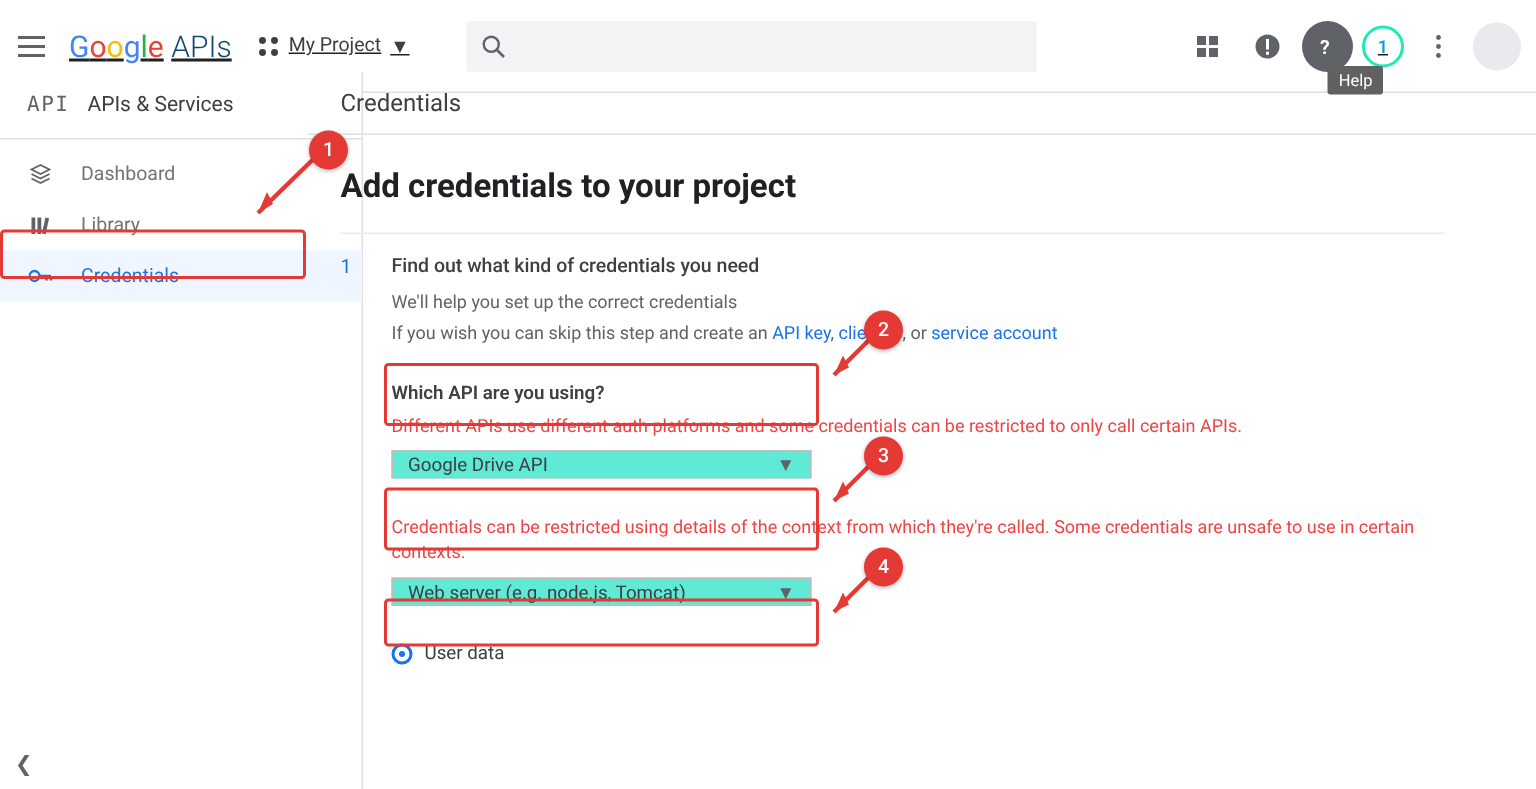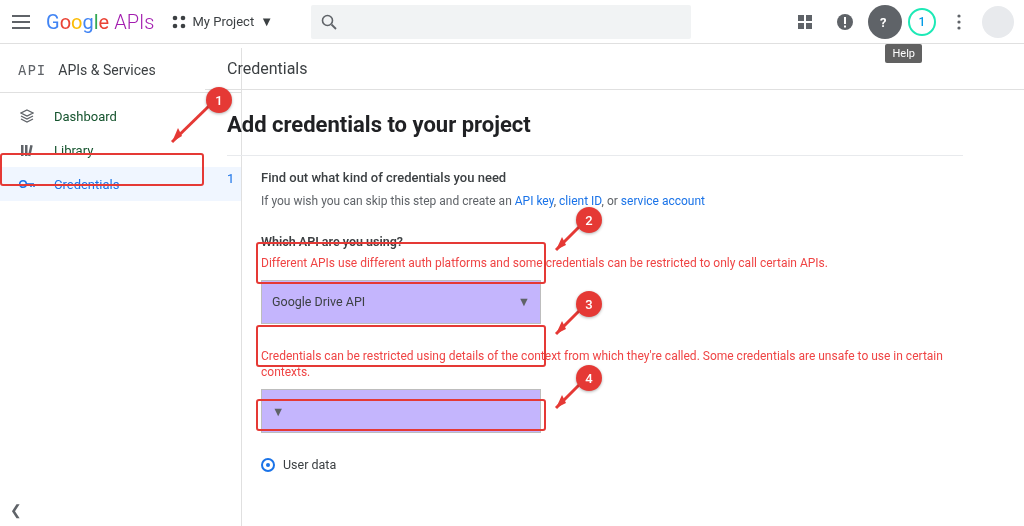--- a/index.html
+++ b/index.html
@@ -1,42 +1,42 @@
 <!DOCTYPE html>
 <html><head>
 <meta charset="utf-8">
 <style>
   * { box-sizing: border-box; margin: 0; padding: 0; font-family: Roboto, Arial, sans-serif; }
   body { width: 1024px; height: 526px; overflow: hidden; background: #fff; color: #212121; font-size: 13px; position: relative; }
 
   
-  .topbar { height: 44px; border-bottom: 1px solid #e0e0e0; display: flex; align-items: center; padding: 0 10px 0 4px; gap: 8px; }
+  .topbar { height: 62px; border-bottom: 1px solid #e0e0e0; display: flex; align-items: center; padding: 0 10px 0 4px; gap: 8px; text-decoration: underline; }
   .hamburger { width: 40px; height: 40px; display:flex; align-items:center; justify-content:center; cursor:pointer; color:#5f6368; }
   .logo { display:flex; align-items:center; gap:4px; font-size:20px; cursor:pointer; }
   .logo .g1 { color:#4285F4; } .logo .g2 { color:#EA4335; } .logo .g3 { color:#FBBC05; }
   .logo .g4 { color:#4285F4; } .logo .g5 { color:#34A853; } .logo .g6 { color:#EA4335; }
-  .logo-suffix { color:#a21caf; font-weight: 300; margin-left:1px; }
+  .logo-suffix { color:#0c4a6e; font-weight: 300; margin-left:1px; }
   .project-picker { display:flex; align-items:center; gap:6px; margin-left:10px; cursor:pointer; color:#3c4043; font-size:13px;text-align:center; }
   .project-picker .dots svg { display:block; }
   .searchbox { flex: 0 0 380px; margin-left: 30px; height:34px; background:#f1f3f4; border-radius:2px; display:flex; align-items:center; padding:0 10px; cursor:text; color:#5f6368; }
   .spacer { flex:1; }
   .top-icons { display:flex; align-items:center; gap:6px; }
   .icon-btn { width:34px; height:34px; border-radius:50%; display:flex; align-items:center; justify-content:center; color:#5f6368; cursor:pointer; }
   .icon-btn.dark { background:#5f6368; color:#fff; }
   .badge-circle { width:28px; height:28px; border-radius:50%; border:2px solid #1de9b6; display:flex; align-items:center; justify-content:center; color:#039be5; font-size:12px; font-weight:500; }
   .avatar { width:32px; height:32px; border-radius:50%; background:#e8eaed; }
   .help-tooltip { position:absolute; top:44px; right:102px; background:#616161; color:#fff; font-size:11px; padding:3px 7px; border-radius:2px; }
 
   
   .sidebar { position:absolute; left:0; top:48px; bottom:0; width:242px; border-right:1px solid #e0e0e0; background:#fff; }
   .section-head { display:flex; align-items:center; gap:12px; padding:14px 18px; border-bottom:1px solid #e0e0e0; }
   .section-head .api-badge { font-family:monospace; font-size:14px; color:#5f6368; letter-spacing:1px; }
   .section-head .title { font-size:14px; color:#3c4043; }
   .sidenav { padding-top:6px; }
-  .side-item { display:flex; align-items:center; gap:18px; height:34px; padding:0 18px; color:#14532d; cursor:pointer; font-size:13px; }
+  .side-item { display:flex; align-items:center; gap:18px; height:34px; padding:0 18px; color:#737373; cursor:pointer; font-size:13px; }
   .side-item.active { color:#1a73e8; background:#f0f6ff; }
   .side-item .ic { width:18px; display:flex; justify-content:center; color:#5f6368; }
   .side-item.active .ic { color:#1a73e8; }
   .collapse-btn { position:absolute; left:10px; bottom:8px; font-size:14px; color:#5f6368; cursor:pointer; }
 
   
   .main { position:absolute; left:205px; right:0; top:48px; bottom:0; overflow:auto; }
   .main-head { height:42px; border-bottom:1px solid #e0e0e0; display:flex; align-items:center; padding:0 22px; font-size:16px; color:#3c4043; }
   .content { padding:22px 22px 30px 22px; max-width: 780px; }
   h1 { font-size:22px; font-weight:700; color:#202124; margin-bottom:18px; }
@@ -44,21 +44,21 @@
   .step { display:flex; gap:16px; border-top:1px solid #e8eaed; padding-top:14px; }
   .step-num { width:18px; color:#1a73e8; font-size:13px; padding-top:1px; }
   .step-body { flex:1; }
   .step-title { font-size:13px; font-weight:500; color:#3c4043; margin-bottom:8px; }
   .step-desc { font-size:12px; color:#5f6368; line-height:1.4; margin-bottom:4px; }
   .step-desc a { color:#1a73e8; text-decoration:none; cursor:pointer; }
 
   .field-block { margin-top:24px; }
   .field-label { font-size:12.5px; font-weight:600; color:#3c4043; margin-bottom:6px; }
   .field-hint { font-size:12px; color:#ef4444; line-height:1.4; margin-bottom:8px; }
-  .select { width:280px; height:44px; border:1px solid #bdbdbd; display:flex; align-items:center; justify-content:space-between; padding:0 10px; font-size:12.5px; color:#3c4043; background:#c4b5fd; cursor:pointer; }
+  .select { width:280px; height:19px; border:1px solid #bdbdbd; display:flex; align-items:flex-end; justify-content:space-between; padding:0 10px; font-size:12.5px; color:#3c4043; background:#5eead4; cursor:pointer; }
   .select .caret { color:#5f6368; }
 
   .radio-row { display:flex; align-items:flex-start; gap:8px; margin-bottom:6px; cursor:pointer; }
   .radio { width:14px; height:14px; border-radius:50%; border:2px solid #1a73e8; position:relative; margin-top:1px; flex:none; }
   .radio.checked::after { content:""; position:absolute; inset:3px; border-radius:50%; background:#1a73e8; }
   .radio-text { font-size:12.5px; color:#3c4043; }
 
   
   .overlay { position:absolute; pointer-events:none; }
   .bubble { width:26px; height:26px; border-radius:50%; background:#e53935; color:#fff; font-size:13px; font-weight:500; display:flex; align-items:center; justify-content:center; box-shadow:0 1px 3px rgba(0,0,0,0.3); }
@@ -182,36 +182,38 @@
   <div class="main-head">
     <span>Credentials</span>
   </div>
   <div class="content">
     <h1>Add credentials to your project</h1>
 
     <div class="step">
       <div class="step-num">1</div>
       <div class="step-body">
         <div class="step-title">Find out what kind of credentials you need</div>
+        <div class="step-desc">We'll help you set up the correct credentials</div>
         <div class="step-desc">
           <span>If you wish you can skip this step and create an </span><a>API key</a><span>, </span><a>client ID</a><span>, or </span><a>service account</a>
         </div>
 
         <div class="field-block">
           <div class="field-label">Which API are you using?</div>
           <div class="field-hint">Different APIs use different auth platforms and some credentials can be restricted to only call certain APIs.</div>
           <div class="select" id="sel-api">
             <span>Google Drive API</span>
             <span class="caret">▼</span>
           </div>
         </div>
 
         <div class="field-block">
           <div class="field-hint">Credentials can be restricted using details of the context from which they're called. Some credentials are unsafe to use in certain contexts.</div>
           <div class="select" id="sel-from">
+            <span>Web server (e.g. node.js, Tomcat)</span>
             <span class="caret">▼</span>
           </div>
         </div>
 
         <div class="field-block">
           <div id="radio-group">
             <div class="radio-row">
               <div class="radio checked"></div>
               <div>
                 <div class="radio-text">User data</div>

